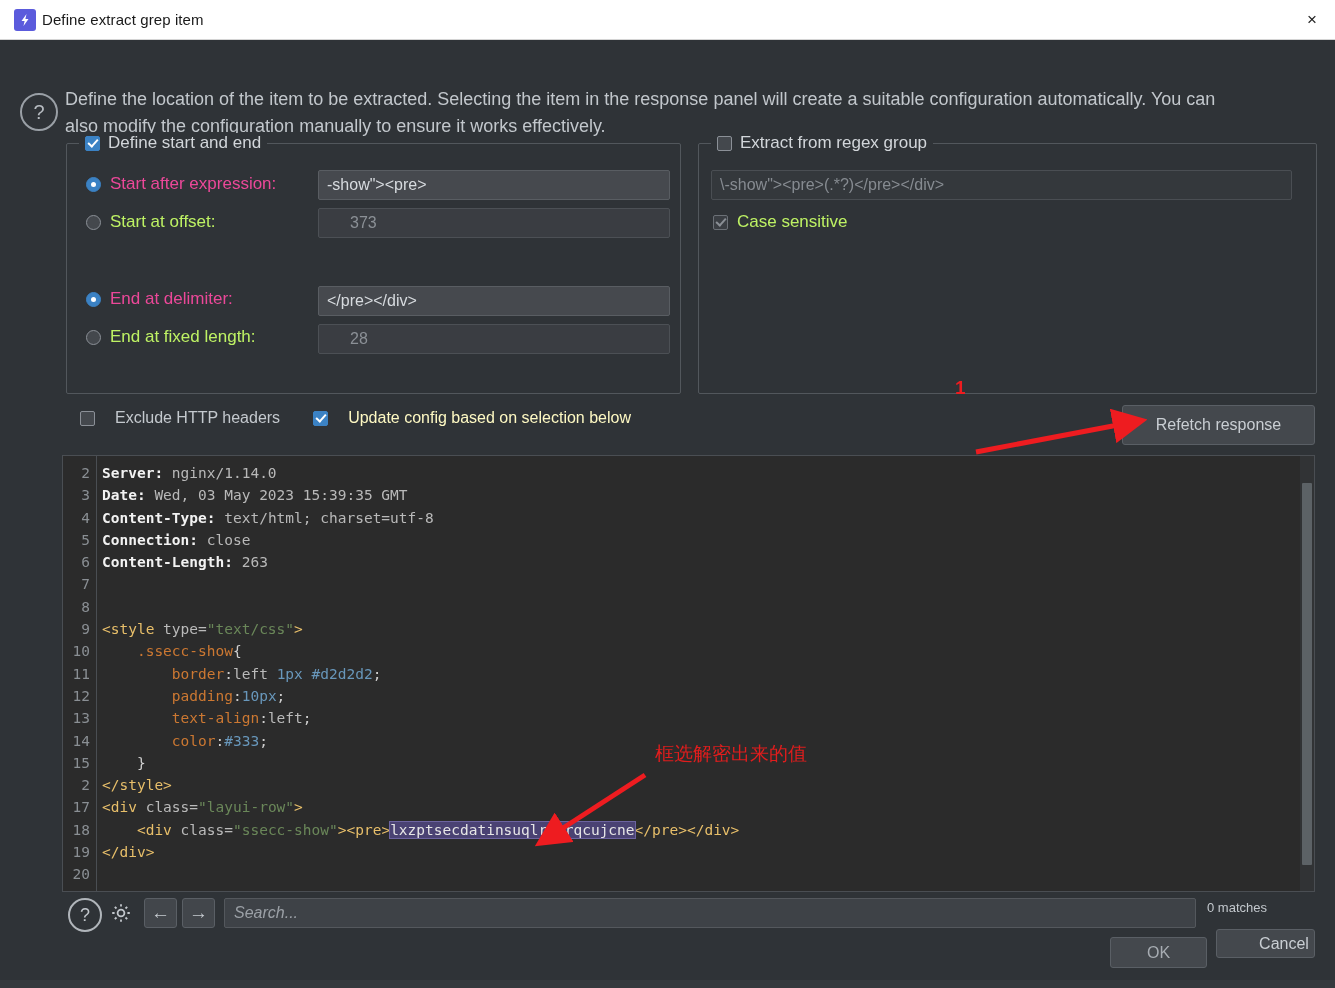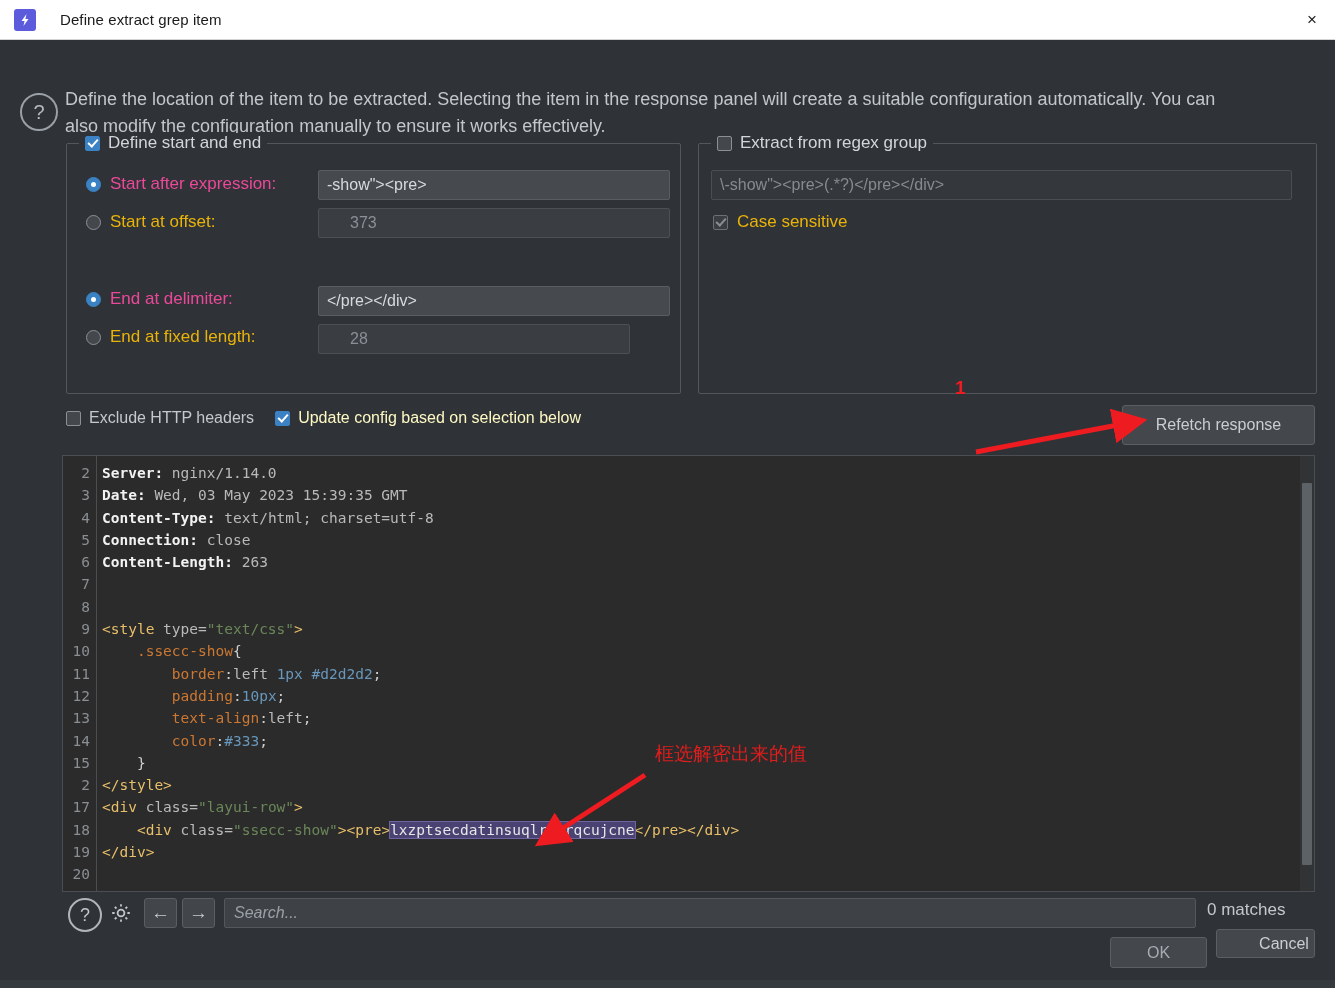--- a/index.html
+++ b/index.html
@@ -18,21 +18,21 @@
     background:#ffffff;border-bottom:1px solid #d4d4d4;
     display:flex;align-items:center;
   }
   .tb-icon{
     width:22px;height:22px;margin-left:14px;border-radius:3px;
     background:#5b5bdc;display:flex;align-items:center;justify-content:center;
     flex:none;
   }
   .tb-icon svg{display:block;}
   .tb-title{
-    margin-left:24px;color:#1a1a1a;font-size:15px;letter-spacing:.1px;
+    margin-left:6px;color:#1a1a1a;font-size:15px;letter-spacing:.1px;
   }
   .tb-close{
     position:absolute;right:0;top:0;width:46px;height:38px;
     display:flex;align-items:center;justify-content:center;
     color:#222;font-size:17px;line-height:1;
   }
 
   
   .desc{
     position:absolute;left:0;top:39px;width:1335px;height:72px;
@@ -79,33 +79,33 @@
     width:15px;height:15px;border-radius:50%;flex:none;
     border:1px solid #8b9097;background:#44484d;box-sizing:border-box;
     display:inline-flex;align-items:center;justify-content:center;
   }
   .radio.on{border-color:#3b82c4;background:#3b82c4;}
   .radio.on::after{content:"";width:5px;height:5px;border-radius:50%;background:#fff;}
 
   
   .row{position:absolute;display:flex;align-items:center;}
   .row-label{margin-left:9px;font-size:17px;color:#ec4899;white-space:nowrap;}
-  .row-label.dim{color:#eab308;text-align:center;}
+  .row-label.dim{color:#bef264;text-align:center;}
 
   .field{
     position:absolute;height:30px;box-sizing:border-box;
     background:#46494e;border:1px solid #595d62;border-radius:2px;
     display:flex;align-items:center;padding:0 8px;
     font-size:16px;color:#d7dbdf;
   }
   .field.empty{background:#3a3d42;color:#8b9096;border-color:#4c5055;padding-left:31px;}
   .field.ghost{background:#34383c;color:#868b91;border:1px solid #4a4e53;}
 
   
-  .midrow{position:absolute;left:66px;top:409px;display:flex;align-items:center;gap:8px;justify-content:center;}
+  .midrow{position:absolute;left:80px;top:409px;display:flex;align-items:center;gap:20px;justify-content:center;}
   .midrow .lbl{font-size:16px;color:#c4c9ce;margin-right:13px;}
   .midrow .lbl2{font-size:16px;color:#fef9c3;}
 
   .btn{
     box-sizing:border-box;background:#44484d;border:1px solid #5a5f65;border-radius:3px;
     color:#c9ced3;font-size:16px;display:flex;align-items:center;justify-content:center;
   }
   .btn-refetch{position:absolute;left:1122px;top:405px;width:193px;height:40px;}
   .btn-ok{position:absolute;left:1110px;top:937px;width:97px;height:31px;color:#a7acb2;}
   .btn-cancel{position:absolute;left:1216px;top:929px;width:99px;height:29px;padding-left:37px;}
@@ -174,21 +174,21 @@
   }
   .tb-back{left:82px;}
   .tb-fwd{left:120px;}
   .searchbox{
     position:absolute;left:162px;top:6px;width:972px;height:30px;box-sizing:border-box;
     background:#3e4247;border:1px solid #54585d;border-radius:2px;
     display:flex;align-items:center;padding:0 9px;
     font-style:italic;color:#9ba0a6;font-size:16px;
   }
   .matches{
-    position:absolute;left:1145px;top:8px;font-size:17px;color:#c3c8cd;white-space:nowrap;
+    position:absolute;left:1145px;top:8px;font-size:13px;color:#c3c8cd;white-space:nowrap;
   }
 
   .bottomstrip{position:absolute;left:0;top:980px;width:1335px;height:8px;background:#353a3e;}
 </style>
 </head>
 <body>
 
 <div class="app">
 
   <div class="titlebar">
@@ -227,21 +227,21 @@
     <div class="row" style="left:19px;top:145px;">
       <span class="radio on"></span>
       <span class="row-label">End at delimiter:</span>
     </div>
     <div class="field" style="left:251px;top:142px;width:352px;">&lt;/pre&gt;&lt;/div&gt;</div>
 
     <div class="row" style="left:19px;top:183px;">
       <span class="radio"></span>
       <span class="row-label dim">End at fixed length:</span>
     </div>
-    <div class="field empty" style="left:251px;top:180px;width:312px;">28</div>
+    <div class="field empty" style="left:251px;top:180px;width:352px;">28</div>
   </div>
 
   <div class="group group-right">
     <div class="group-legend">
       <span class="cb"></span>
       <span>Extract from regex group</span>
     </div>
 
     <div class="field ghost" style="left:12px;top:26px;width:581px;">\-show"&gt;&lt;pre&gt;(.*?)&lt;/pre&gt;&lt;/div&gt;</div>
 

